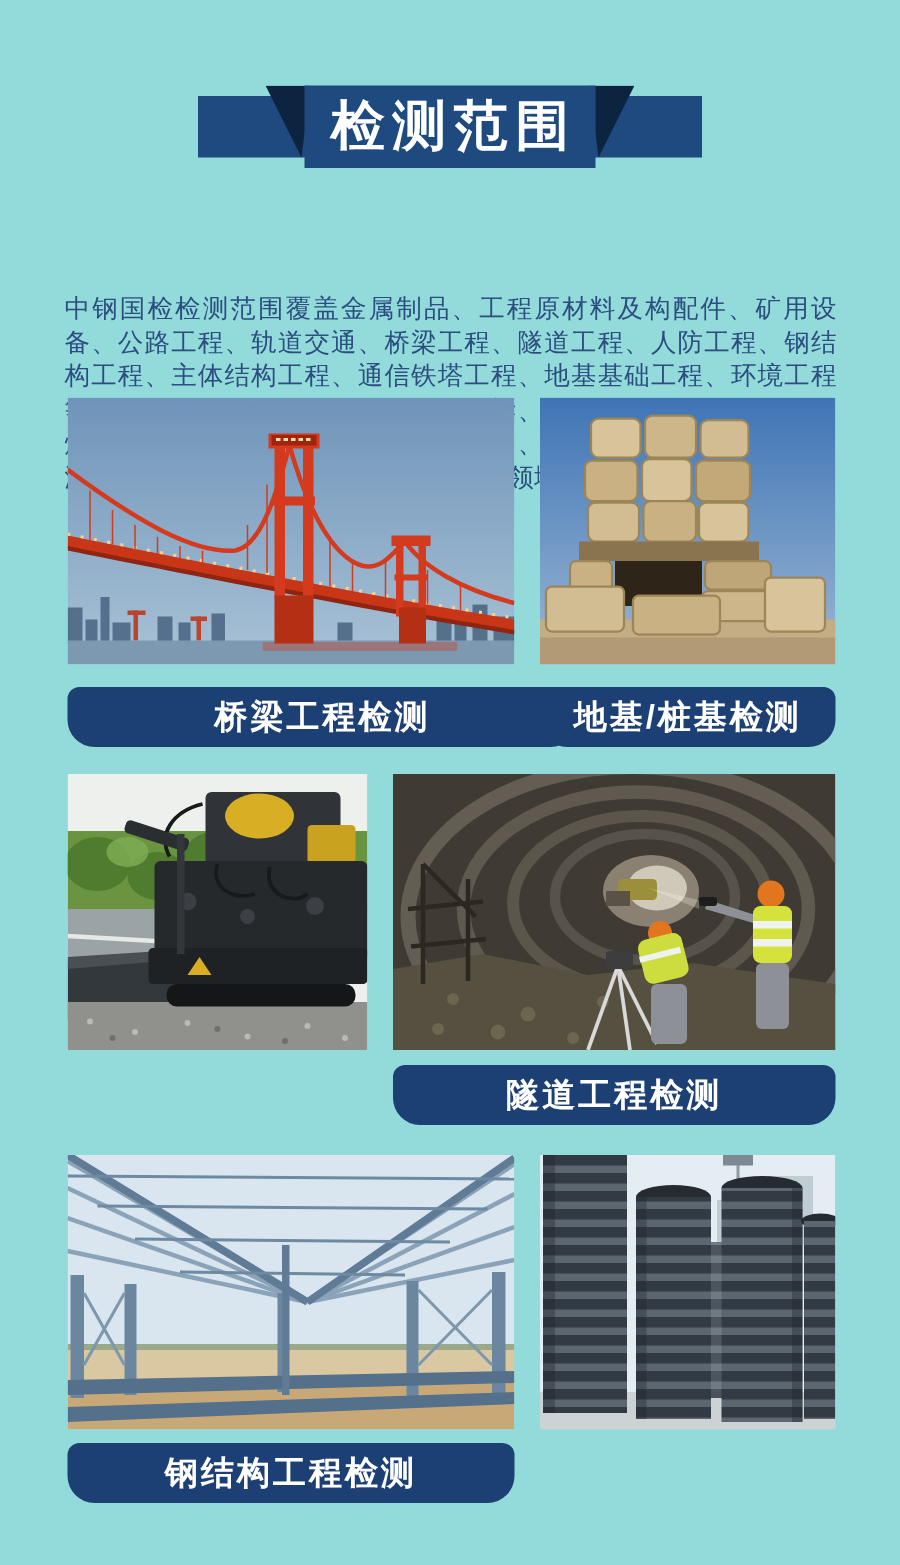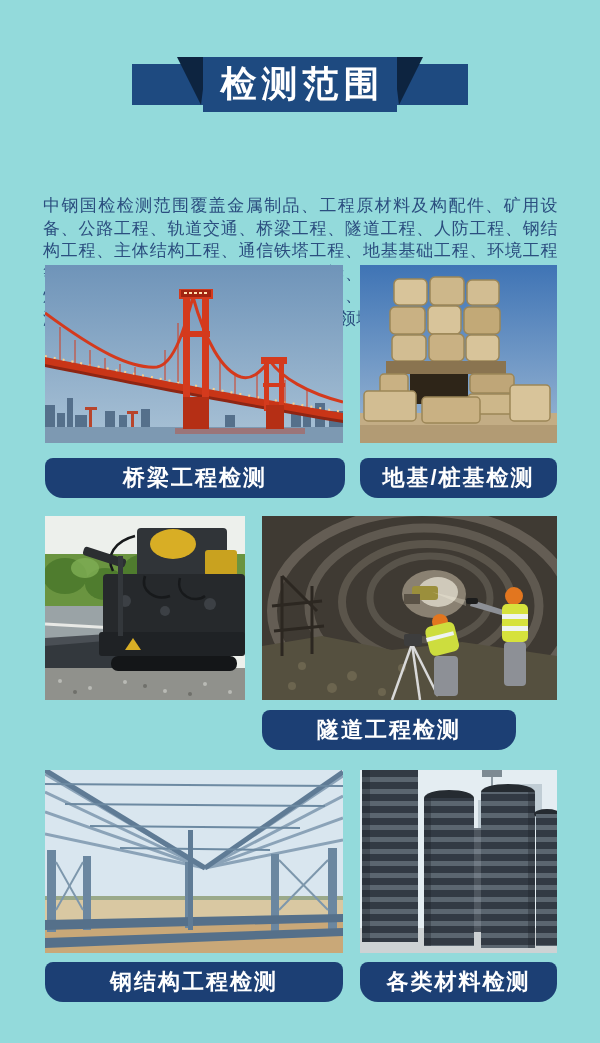--- a/index.html
+++ b/index.html
@@ -40,27 +40,27 @@
   .photo { position:absolute; overflow:hidden; }
   .photo svg { display:block; width:100%; height:100%; }
   .caption {
     position:absolute; height:40px; background:#1c3f74;
     border-radius:8px 8px 18px 18px;
     display:flex; align-items:center; justify-content:center;
     color:#ffffff; font-size:22px; font-weight:bold; letter-spacing:2px;
     white-space:nowrap;
   }
   #ph-bridge   { left:45px;  top:265px; width:298px; height:178px; }
-  #cap-bridge  { left:45px;  top:458px; width:300px; }
+  #cap-bridge  { left:45px;  top:458px; width:340px; }
   #ph-found    { left:360px; top:265px; width:197px; height:178px; }
   #cap-found   { left:360px; top:458px; width:197px; }
   #ph-road     { left:45px;  top:516px; width:200px; height:184px; }
   #cap-road    { left:45px;  top:710px; width:200px; }
   #ph-tunnel   { left:262px; top:516px; width:295px; height:184px; }
-  #cap-tunnel  { left:262px; top:710px; width:254px; }
+  #cap-tunnel  { left:262px; top:710px; width:295px; }
   #ph-steel    { left:45px;  top:770px; width:298px; height:183px; }
   #cap-steel   { left:45px;  top:962px; width:298px;font-family:Liberation Mono, monospace; }
   #ph-material { left:360px; top:770px; width:197px; height:183px; }
   #cap-material{ left:360px; top:962px; width:197px; }
 </style>
 </head>
 <body>
 
 <div class="canvas">
 
@@ -381,15 +381,14 @@
         <ellipse cx="148" cy="22" rx="27" ry="8" fill="#252b31"></ellipse>
         <rect x="121" y="22" width="54" height="156" fill="url(#ribs)"></rect>
         <rect x="168" y="22" width="7" height="156" fill="#20262c" opacity="0.35"></rect>
       </g>
       <g>
         <ellipse cx="187" cy="44" rx="13" ry="5" fill="#252b31"></ellipse>
         <rect x="176" y="44" width="21" height="132" fill="url(#ribs)"></rect>
       </g>
     </svg>
   </div>
-  <div class="caption" id="cap-material">各类材料检测</div>
 
 </div>
 
 </body></html>

